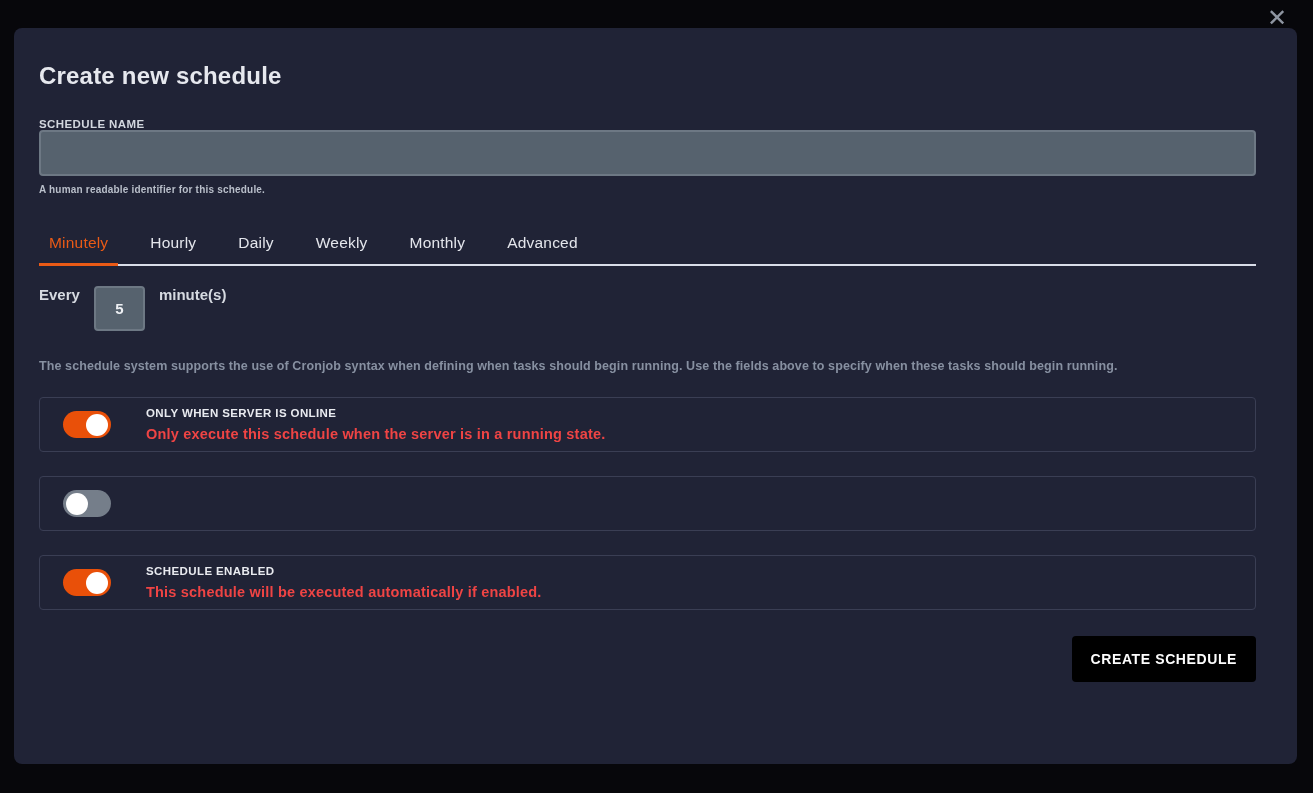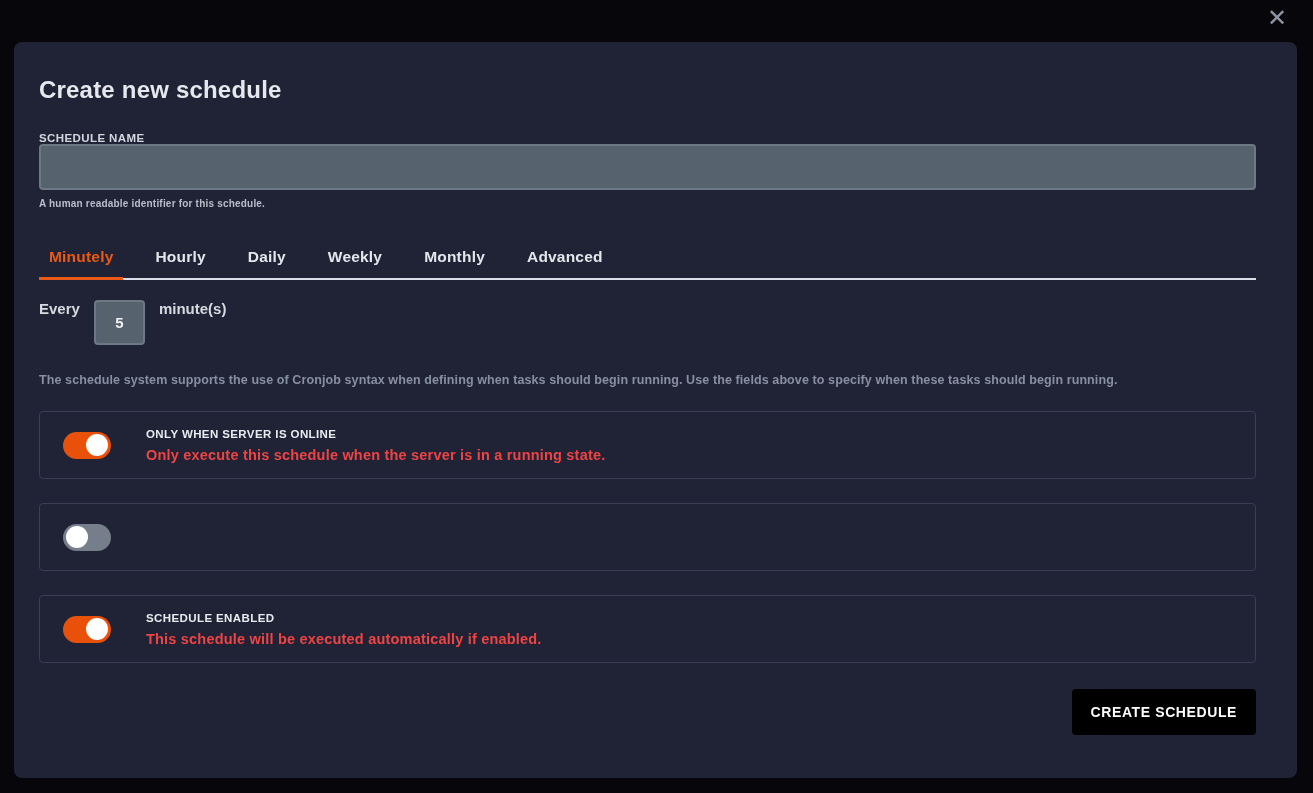--- a/index.html
+++ b/index.html
@@ -8,21 +8,21 @@
     background:#07070b;
     font-family:"Liberation Sans", sans-serif;
     position:relative;
   }
   .close-btn {
     position:absolute; top:6px; right:26px;
     color:#8e95a1; font-size:24px; font-weight:300;
     cursor:pointer; line-height:1; user-select:none;
   }
   .modal {
-    position:absolute; top:42px; left:14px;
+    position:absolute; top:28px; left:14px;
     width:1283px; height:736px;
     background:#202336;
     border-radius:8px;
     padding:24px 41px 25px 25px;
   }
   .modal-title {
     color:#e6e8ee; font-size:24px; font-weight:700;
     margin:10px 0 28px 0; letter-spacing:0.2px;
   }
   .field-label {
@@ -43,21 +43,21 @@
     color:#b9bfca; font-size:10px; font-weight:700;
     margin-top:8px; letter-spacing:0.2px;
   }
   
   .tabs {
     display:flex; align-items:flex-end;
     margin-top:31px;
     border-bottom:2px solid #d9dde8;
   }
   .tab {
-    color:#e4e6ec; font-size:15.5px; font-weight:700;
+    color:#e4e6ec; font-size:15.5px; font-weight:400;
     padding:8px 10px 11px 10px;
     margin-right:22px;
     cursor:pointer;
     border-bottom:3px solid transparent;
     margin-bottom:-2px;
     letter-spacing:0.2px;
   }
   .tab.active {
     color:#ea5a16;
     border-bottom:3px solid #ea5a16;
@@ -82,21 +82,21 @@
   .cron-note {
     margin-top:28px;
     color:#8790a1; font-size:12.5px; font-weight:700;
     letter-spacing:0.1px;
   }
   
   .toggle-card {
     margin-top:24px;
     border:1px solid #3a3e54;
     border-radius:4px;
-    height:68px;
+    height:55px;
     display:flex; align-items:center;
     padding:0 23px;
   }
   .switch {
     width:48px; height:27px;
     border-radius:14px;
     background:#757e8a;
     position:relative;
     flex:0 0 auto;
     cursor:pointer;

